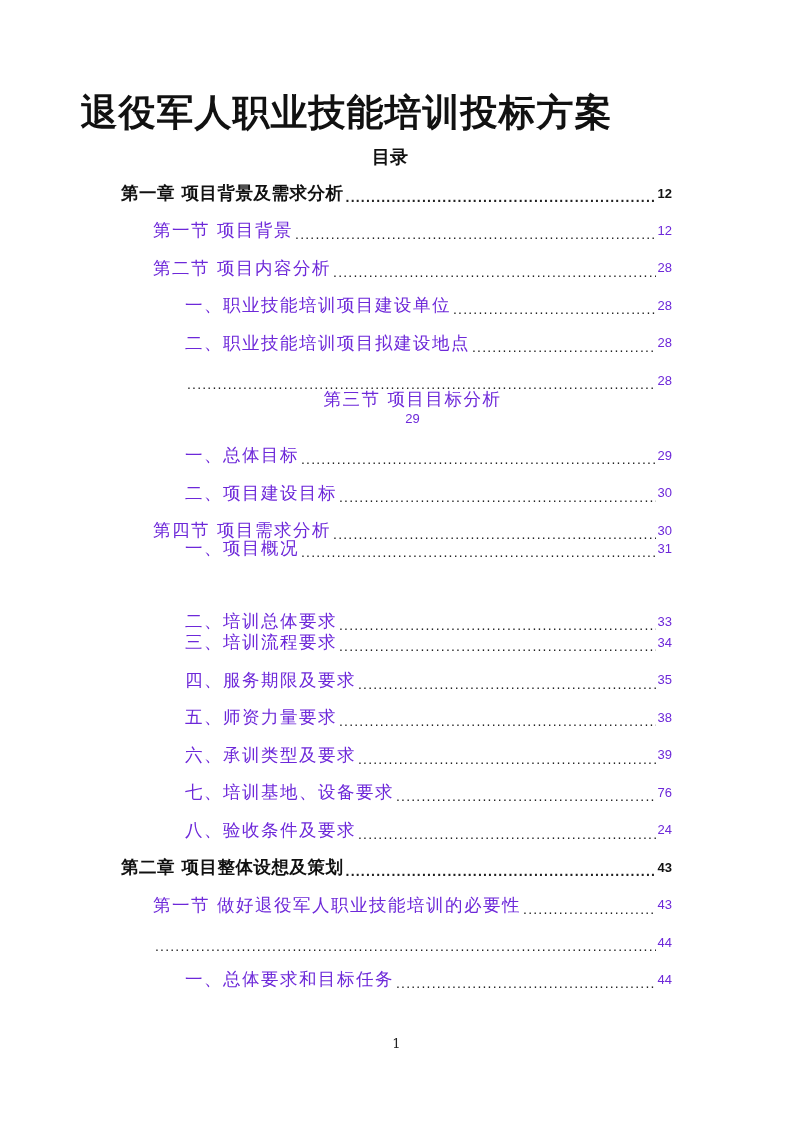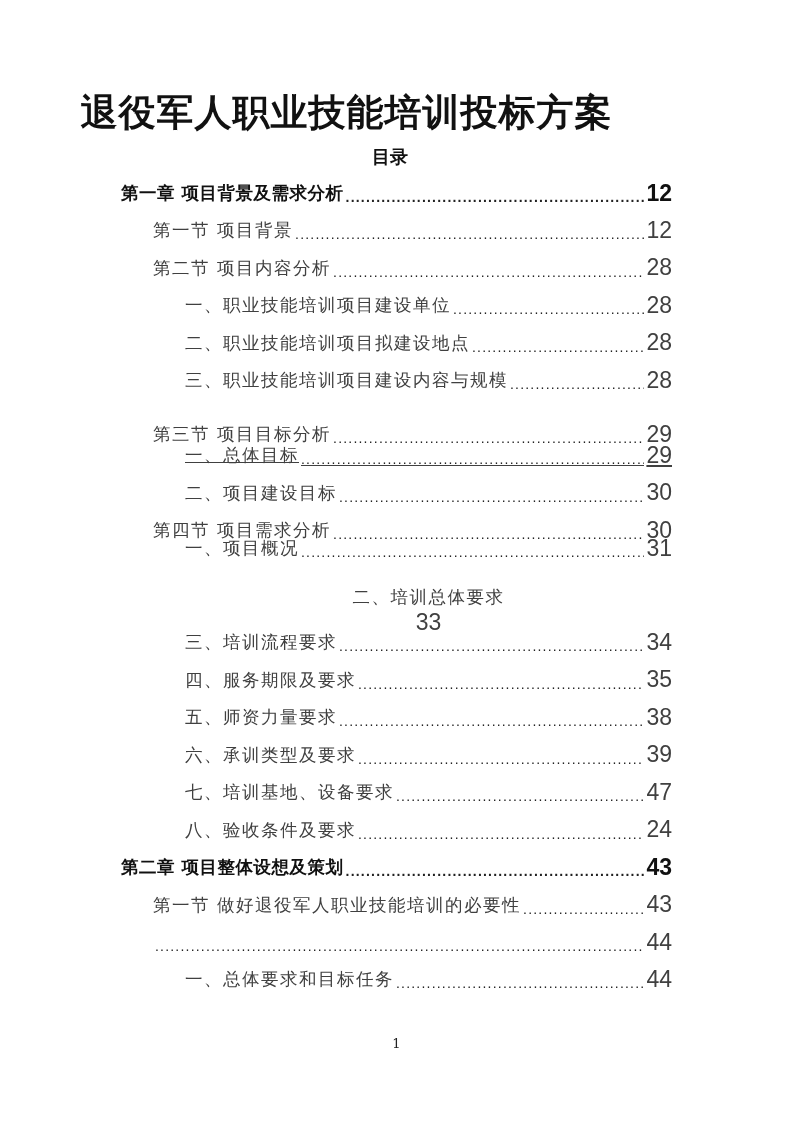--- a/index.html
+++ b/index.html
@@ -1,24 +1,24 @@
 <!DOCTYPE html>
 <html><head>
   <meta charset="utf-8">
   <style>
     html, body { margin: 0; padding: 0; background: #ffffff; }
     body { width: 793px; height: 1122px; position: relative; overflow: hidden; color: #1a1a1a; font-family: "DejaVu Sans", "Liberation Sans", sans-serif; }
     .title { position: absolute; left: 0; width: 693px; top: 88px; text-align: center; font-size: 37px; font-weight: bold; letter-spacing: 1px; color: #111; }
     .toc-heading { position: absolute; left: 0; width: 780px; top: 145px; text-align: center; font-size: 18px; font-weight: bold; color: #111; }
     .toc { position: absolute; top: 176px; left: 0; width: 793px; }
-    .toc-row { position: absolute; height: 34px; display: flex; align-items: center; right: 121px; font-size: 17.5px; color: #404040; }
+    .toc-row { position: absolute; height: 34px; display: flex; align-items: center; right: 121px; font-size: 17.5px; color: #6d28d9; }
     .toc-row .label { white-space: nowrap; letter-spacing: 1.5px; }
     .toc-row .dots { flex: 1; overflow: hidden; white-space: nowrap; margin: 0 2px; position: relative; top: 4px; font-family: "Liberation Sans", sans-serif; font-size: 14px; letter-spacing: 1.2px; color: #222; }
     .toc-row .dots::before { content: "........................................................................................................................................................................"; }
-    .toc-row .page { white-space: nowrap; font-family: "Liberation Sans", sans-serif; font-size: 23px; }
+    .toc-row .page { white-space: nowrap; font-family: "Liberation Sans", sans-serif; font-size: 13px; }
     .lvl-0 { left: 121px; font-weight: bold; color: #111; }
     .lvl-0 .label { letter-spacing: 0.5px; }
     .lvl-0 .dots { font-weight: bold; }
     .lvl-1 { left: 153px; }
     .lvl-2 { left: 185px; }
     .footer-page { position: absolute; top: 1036px; left: 0; width: 793px; text-align: center; font-family: "DejaVu Serif", serif; font-size: 13px; color: #222; }
   </style>
 </head>
 <body>
 
@@ -45,50 +45,49 @@
       <span class="label">一、职业技能培训项目建设单位</span>
       <span class="dots"></span>
       <span class="page">28</span>
     </div>
     <div class="toc-row lvl-2" style="top: 149.8px;">
       <span class="label">二、职业技能培训项目拟建设地点</span>
       <span class="dots"></span>
       <span class="page">28</span>
     </div>
     <div class="toc-row lvl-2" style="top: 187.25px;">
-      <span class="label">三、职业技能培训项目建设内容与规模</span>
       <span class="dots"></span>
       <span class="page">28</span>
     </div>
-    <div class="toc-row lvl-1" style="top: 241px;">
+    <div class="toc-row lvl-1" style="top: 211px; flex-direction: column;">
       <span class="label">第三节  项目目标分析</span>
       <span class="dots"></span>
       <span class="page">29</span>
     </div>
-    <div class="toc-row lvl-2" style="top: 262.15px; text-decoration: underline;">
+    <div class="toc-row lvl-2" style="top: 262.15px;">
       <span class="label">一、总体目标</span>
       <span class="dots"></span>
       <span class="page">29</span>
     </div>
     <div class="toc-row lvl-2" style="top: 299.6px;">
       <span class="label">二、项目建设目标</span>
       <span class="dots"></span>
       <span class="page">30</span>
     </div>
     <div class="toc-row lvl-1" style="top: 337.05px;">
       <span class="label">第四节  项目需求分析</span>
       <span class="dots"></span>
       <span class="page">30</span>
     </div>
     <div class="toc-row lvl-2" style="top: 355px;">
       <span class="label">一、项目概况</span>
       <span class="dots"></span>
       <span class="page">31</span>
     </div>
-    <div class="toc-row lvl-2" style="top: 409px; flex-direction: column;">
+    <div class="toc-row lvl-2" style="top: 428px;">
       <span class="label">二、培训总体要求</span>
       <span class="dots"></span>
       <span class="page">33</span>
     </div>
     <div class="toc-row lvl-2" style="top: 449.4px;">
       <span class="label">三、培训流程要求</span>
       <span class="dots"></span>
       <span class="page">34</span>
     </div>
     <div class="toc-row lvl-2" style="top: 486.85px;">
@@ -102,21 +101,21 @@
       <span class="page">38</span>
     </div>
     <div class="toc-row lvl-2" style="top: 561.75px;">
       <span class="label">六、承训类型及要求</span>
       <span class="dots"></span>
       <span class="page">39</span>
     </div>
     <div class="toc-row lvl-2" style="top: 599.2px;">
       <span class="label">七、培训基地、设备要求</span>
       <span class="dots"></span>
-      <span class="page">47</span>
+      <span class="page">76</span>
     </div>
     <div class="toc-row lvl-2" style="top: 636.65px;">
       <span class="label">八、验收条件及要求</span>
       <span class="dots"></span>
       <span class="page">24</span>
     </div>
     <div class="toc-row lvl-0" style="top: 674.1px;">
       <span class="label">第二章  项目整体设想及策划</span>
       <span class="dots"></span>
       <span class="page">43</span>

